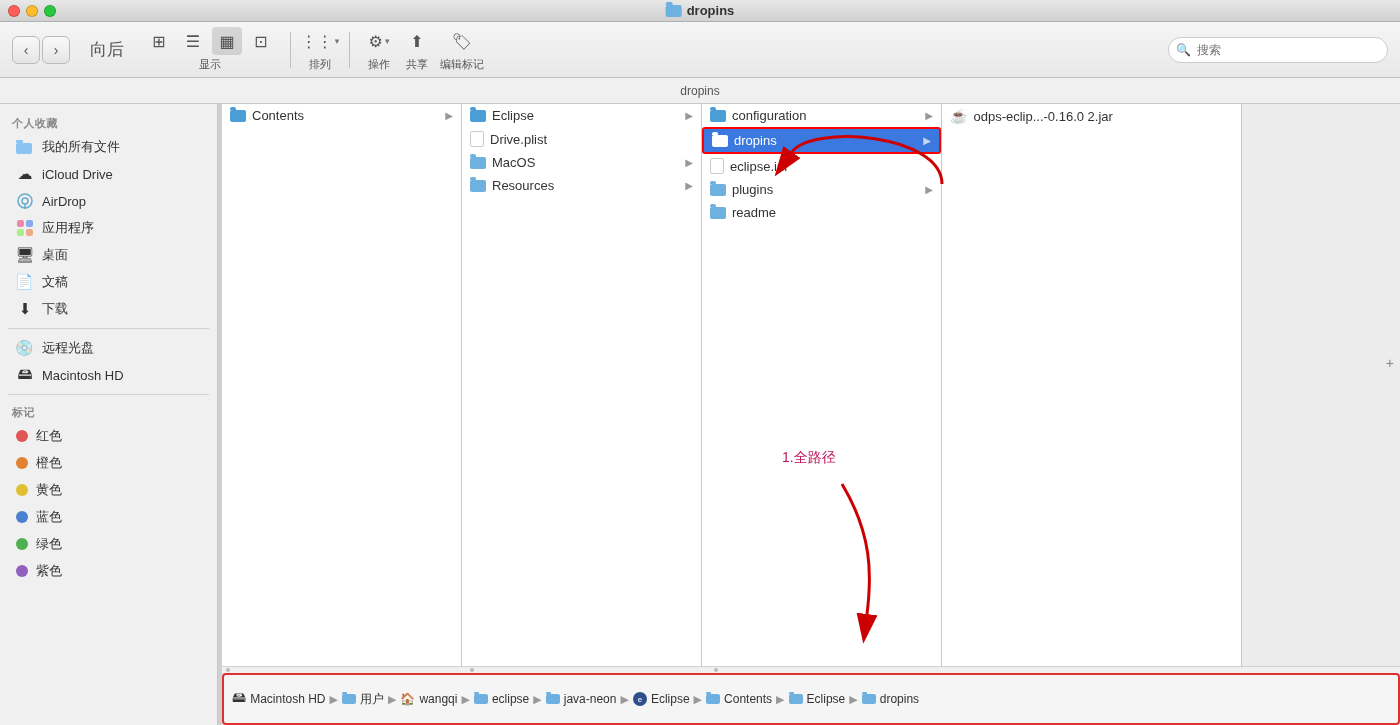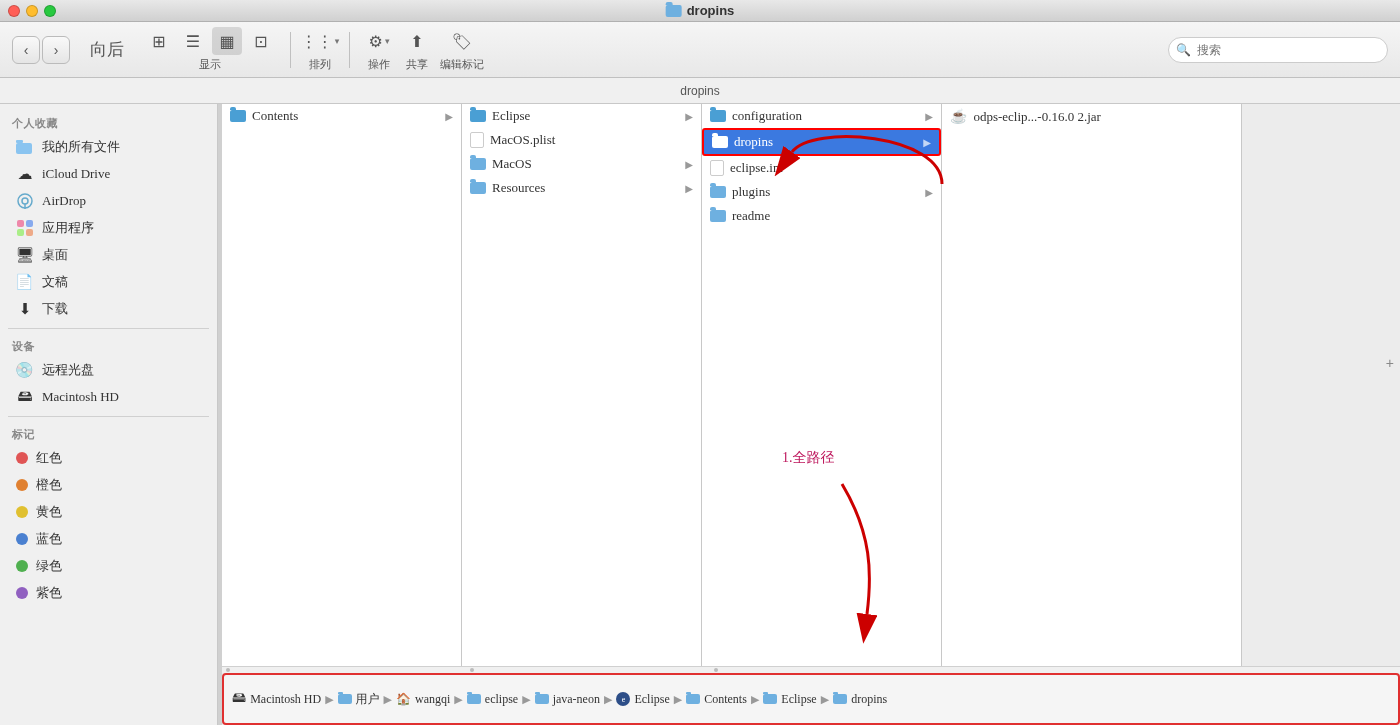--- a/index.html
+++ b/index.html
@@ -173,21 +173,20 @@
       color: #555;
       flex-shrink: 0;
       justify-content: center;
     }
 
     
     .main-area {
       display: flex;
       flex: 1;
       overflow: hidden;
-      font-family: Liberation Serif, serif;
     }
 
     
     .sidebar {
       width: 218px;
       background: #f0f0f0;
       border-right: 1px solid #c8c8c8;
       overflow-y: auto;
       flex-shrink: 0;
       padding-top: 8px;
@@ -533,21 +532,20 @@
       <span>文稿</span>
     </div>
 
     <div class="sidebar-item">
       <div class="sidebar-item-icon">⬇</div>
       <span>下载</span>
     </div>
 
     <div class="sidebar-divider"></div>
 
-    <div class="sidebar-section-label">设备</div>
 
     <div class="sidebar-item">
       <div class="sidebar-item-icon">💿</div>
       <span>远程光盘</span>
     </div>
 
     <div class="sidebar-item">
       <div class="sidebar-item-icon">🖴</div>
       <span>Macintosh HD</span>
     </div>
@@ -596,21 +594,21 @@
       </div>
 
       <div class="column">
         <div class="column-item">
           <div class="column-item-icon blue"></div>
           <span>Eclipse</span>
           <span class="chevron-right">▶</span>
         </div>
         <div class="column-item">
           <div class="column-item-file-icon"></div>
-          <span>MacOS.plist</span>
+          <span>Drive.plist</span>
         </div>
         <div class="column-item">
           <div class="column-item-icon"></div>
           <span>MacOS</span>
           <span class="chevron-right">▶</span>
         </div>
         <div class="column-item">
           <div class="column-item-icon"></div>
           <span>Resources</span>
           <span class="chevron-right">▶</span>

